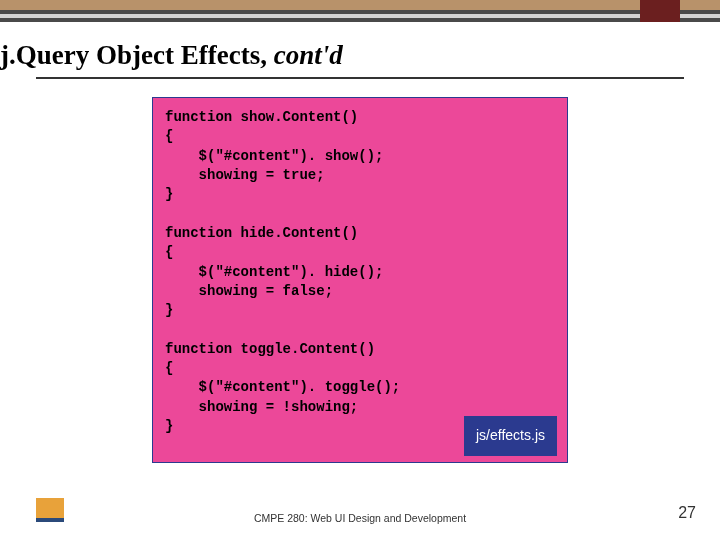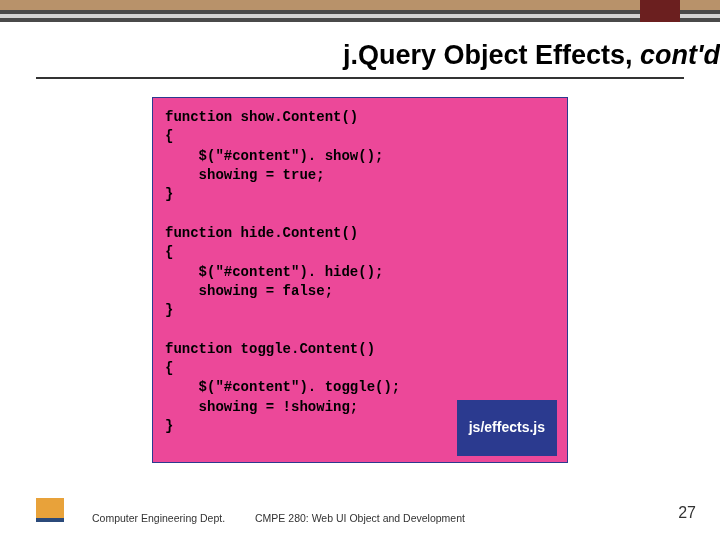--- a/index.html
+++ b/index.html
@@ -22,23 +22,23 @@
   .accent-box {
     position: absolute;
     top: 0;
     right: 40px;
     width: 40px;
     height: 22px;
     background: #6b1f1f;
   }
   .title {
     font-size: 27px;
-    text-align: right;
+    text-align: left;
     margin: 18px 0 6px 0;
-    font-family: Liberation Sans, sans-serif;
+    font-family: Liberation Serif, serif;
     color: #000;
   }
   .title .italic { font-style: italic; }
   .title-underline {
     margin: 0 36px;
     height: 2px;
     background: #333;
   }
   .code-box {
     margin: 18px auto 0 auto;
@@ -54,23 +54,23 @@
     position: relative;
     color: #000;
   }
   .file-label {
     position: absolute;
     right: 10px;
     bottom: 6px;
     background: #2b3a8f;
     color: #fff;
     font-family: Arial, sans-serif;
-    font-weight: bold;
+    font-weight: normal;
     font-size: 14px;
-    padding: 18px 12px;
+    padding: 10px 12px;
   }
   .footer {
     position: absolute;
     bottom: 14px;
     left: 0;
     width: 100%;
   }
   .logo {
     position: absolute;
     left: 36px;
@@ -145,19 +145,18 @@
     showing = !showing;
 }</span>
   <div class="file-label">js/effects.js</div>
 </div>
 
 <div class="footer">
   <div class="logo">
     <span class="logo-shape"></span>
   </div>
   <div class="footer-left">
-    <div>Computer Engineering Dept.</div>
   </div>
   <div class="footer-center">
-    <div>CMPE 280: Web UI Object and Development</div>
+    <div>CMPE 280: Web UI Design and Development</div>
   </div>
   <div class="page-num">27</div>
 </div>
 
 </body></html>

